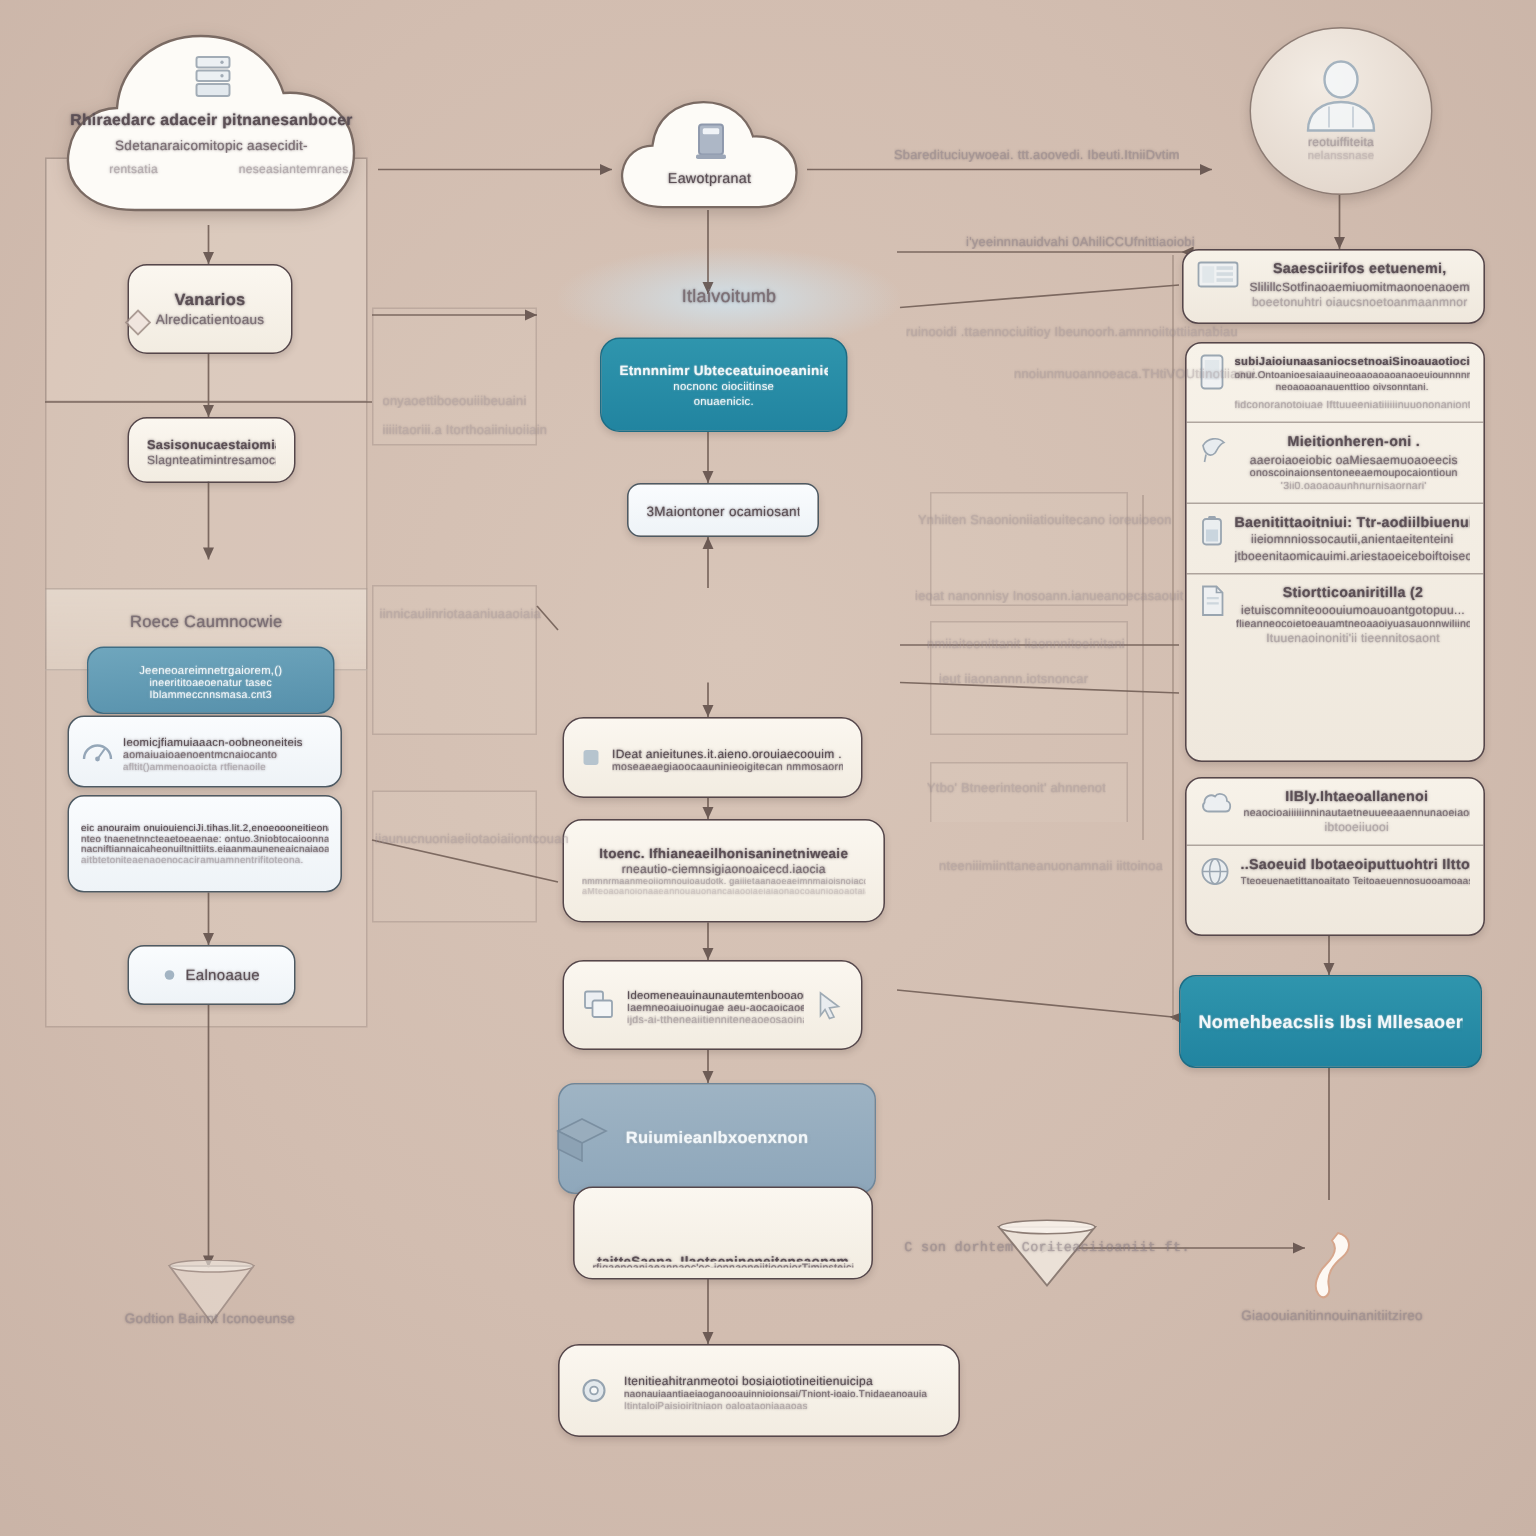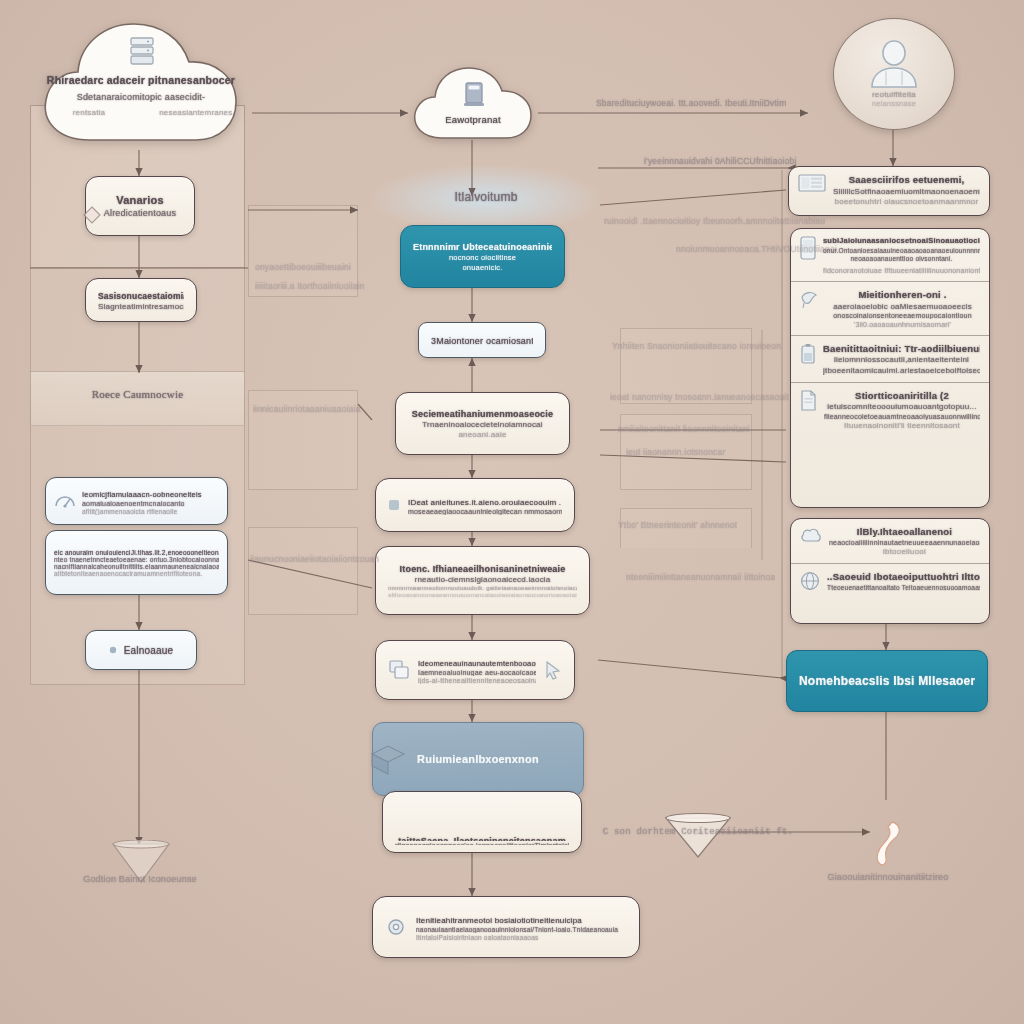--- a/index.html
+++ b/index.html
@@ -120,21 +120,21 @@
   
   .funnel { position:absolute; }
   .caption { position:absolute; width:200px; text-align:center; font-size:9px; }
 </style>
 </head>
 <body>
 
 <div id="stage">
 
   <div class="lane" style="left:30px; top:105px; width:215px; height:580px;"></div>
-  <div class="lane header-band" style="left:30px; top:371px; width:215px; height:55px;font-family:Liberation Serif, serif;">
+  <div class="lane header-band" style="left:30px; top:392px; width:215px; height:55px;">
     <div class="ptxt lite" style="position:absolute;left:0;top:16px;width:100%;text-align:center;font-size:11px;">Roece Caumnocwie</div>
   </div>
   <div class="lane" style="left:30px; top:105px; width:215px; height:163px; border-bottom:1px solid rgba(122,104,96,.30);"></div>
 
   <div class="ghostpanel" style="left:248px; top:205px; width:110px; height:92px;"></div>
   <div class="ghostpanel" style="left:248px; top:390px; width:110px; height:100px;"></div>
   <div class="ghostpanel" style="left:248px; top:527px; width:110px; height:88px;"></div>
   <div class="ghostpanel" style="left:620px; top:328px; width:132px; height:76px;"></div>
   <div class="ghostpanel" style="left:620px; top:414px; width:132px; height:76px;"></div>
   <div class="ghostpanel" style="left:620px; top:508px; width:132px; height:40px; border-bottom:none;"></div>
@@ -269,20 +269,25 @@
     <svg width="18" height="18" viewBox="0 0 18 18">
       <path d="M9,1 L17,9 L9,17 L1,9 Z" fill="#f0e3dd" stroke="#9b8982" stroke-width="1.2"></path>
     </svg>
   </span>
 
   <div class="node" style="left:85px; top:278px; width:112px; height:44px;">
     <div class="t2 ptxt" style="font-size:8.5px;font-weight:700;">Sasisonucaestaiomiai</div>
     <div class="t3 ptxt lite">Slagnteatimintresamocai</div>
   </div>
 
+  <div class="node blue" style="left:58px; top:431px; width:165px; height:45px; border-radius:11px;">
+    <div class="t3 ptxt onblue" style="font-size:7.5px;">Jeeneoareimnetrgaiorem,()</div>
+    <div class="t3 ptxt onblue" style="font-size:7px;">ineerititoaeoenatur tasec</div>
+    <div class="t3 ptxt onblue" style="font-size:7px;">Iblammeccnnsmasa.cnt3</div>
+  </div>
 
   <div class="node cool left-align" style="left:45px; top:477px; width:183px; height:48px; border-radius:11px; padding:5px 8px;">
     <div style="display:flex;gap:6px;align-items:center;">
       <span class="gicon">
         <svg width="22" height="20" viewBox="0 0 22 20">
           <path d="M2,15 A9,9 0 0 1 20,15" fill="none" stroke="#7e93a8" stroke-width="1.6"></path>
           <path d="M11,15 L16,8" stroke="#7e93a8" stroke-width="1.4"></path>
           <circle cx="11" cy="15" r="1.6" fill="#7e93a8"></circle>
         </svg>
       </span>
@@ -325,25 +330,20 @@
   <div class="node teal" style="left:400px; top:225px; width:165px; height:63px;">
     <div class="t1 ptxt onblue" style="font-size:9px;">Etnnnnimr Ubteceatuinoeaninies</div>
     <div class="t3 ptxt onblue" style="font-size:7.5px;">nocnonc oiociitinse</div>
     <div class="t3 ptxt onblue" style="font-size:7.5px;">onuaenicic.</div>
   </div>
 
   <div class="node cool" style="left:418px; top:322px; width:128px; height:36px; border-radius:9px;">
     <div class="t2 ptxt" style="font-size:9px;">3Maiontoner ocamiosant</div>
   </div>
 
-  <div class="node" style="left:395px; top:392px; width:175px; height:63px;">
-    <div class="t1 ptxt" style="font-size:9px;">Seciemeatihaniumenmoaseocie</div>
-    <div class="t3 ptxt lite">Trnaeninoaiocecieteinoiamnocai</div>
-    <div class="t3 ptxt faint">aneoani.aaie</div>
-  </div>
 
   <div class="node left-align" style="left:375px; top:478px; width:200px; height:54px; border-radius:14px;">
     <div style="display:flex;gap:8px;align-items:center;">
       <span class="gicon">
         <svg width="12" height="12" viewBox="0 0 12 12">
             <rect x="1" y="1" width="10" height="10" rx="2" fill="#a7b9c8"></rect>
           </svg>
       </span>
       <div style="flex:1;min-width:0;">
         <div class="t2 ptxt" style="font-size:8px;text-align:left;">IDeat anieitunes.it.aieno.orouiaecoouim .</div>

